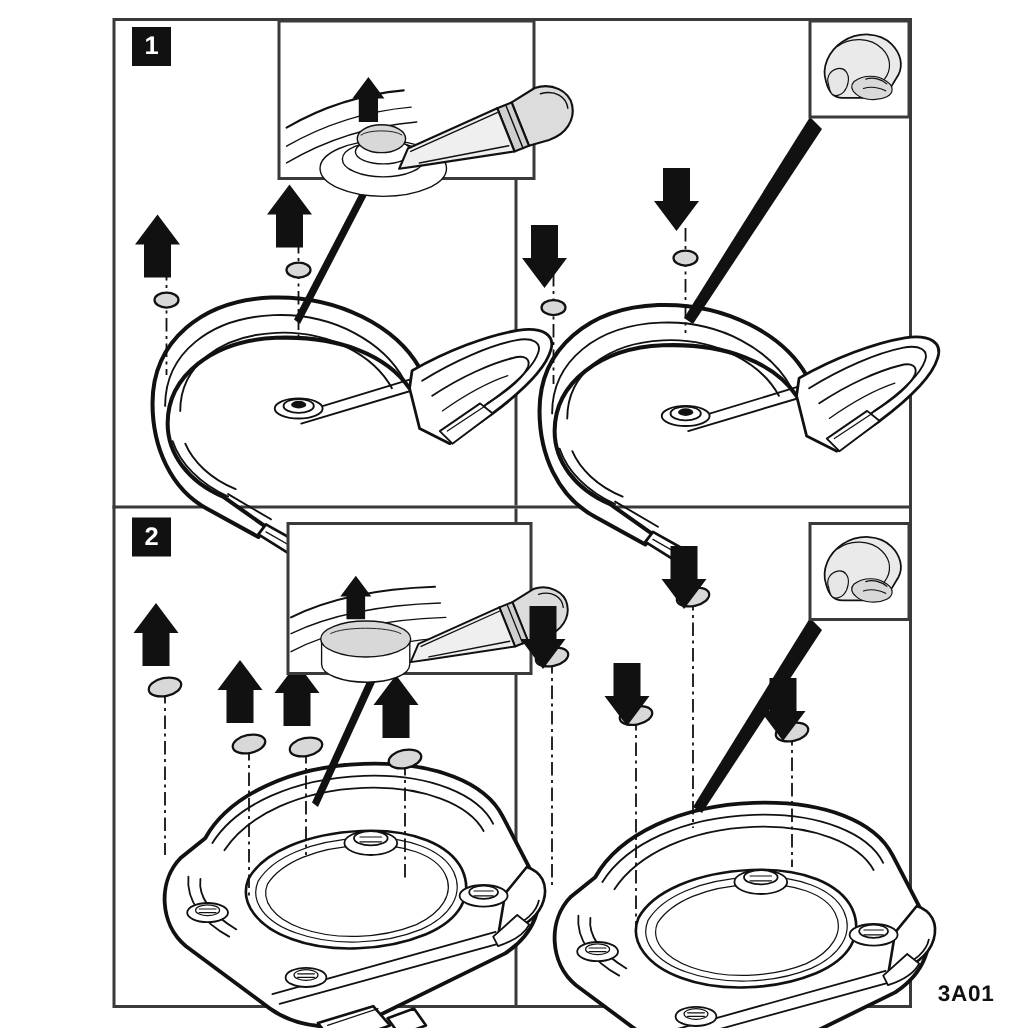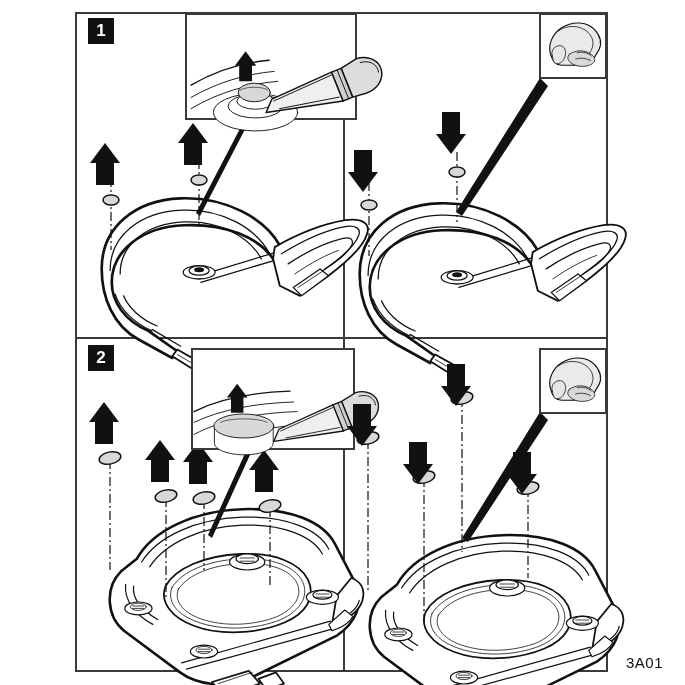--- a/index.html
+++ b/index.html
@@ -19,21 +19,21 @@
   .dv-bot{left:343px;top:339px;height:331px;}
 
   .step-badge{position:absolute;background:#111;color:#fff;
               width:26px;height:26px;line-height:26px;text-align:center;
               font-size:17px;font-weight:bold;
               box-shadow:0 0 0 2px #fff;}
   #badge1{left:88px;top:18px;}
   #badge2{left:88px;top:345px;}
 
   .refcode{position:absolute;right:22px;bottom:14px;
-           font-size:15px;font-weight:normal;color:#111;letter-spacing:.5px;}
+           font-size:15px;font-weight:bold;color:#111;letter-spacing:.5px;}
 
   svg{position:absolute;left:0;top:0;width:685px;height:685px;
       overflow:visible;pointer-events:none;}
 
   .ln{fill:none;stroke:#111;stroke-linecap:round;stroke-linejoin:round;}
   .w1{stroke-width:1;}
   .w15{stroke-width:1.5;}
   .w2{stroke-width:2.2;}
   .w3{stroke-width:3.2;}
   .fillw{fill:#fff;}

